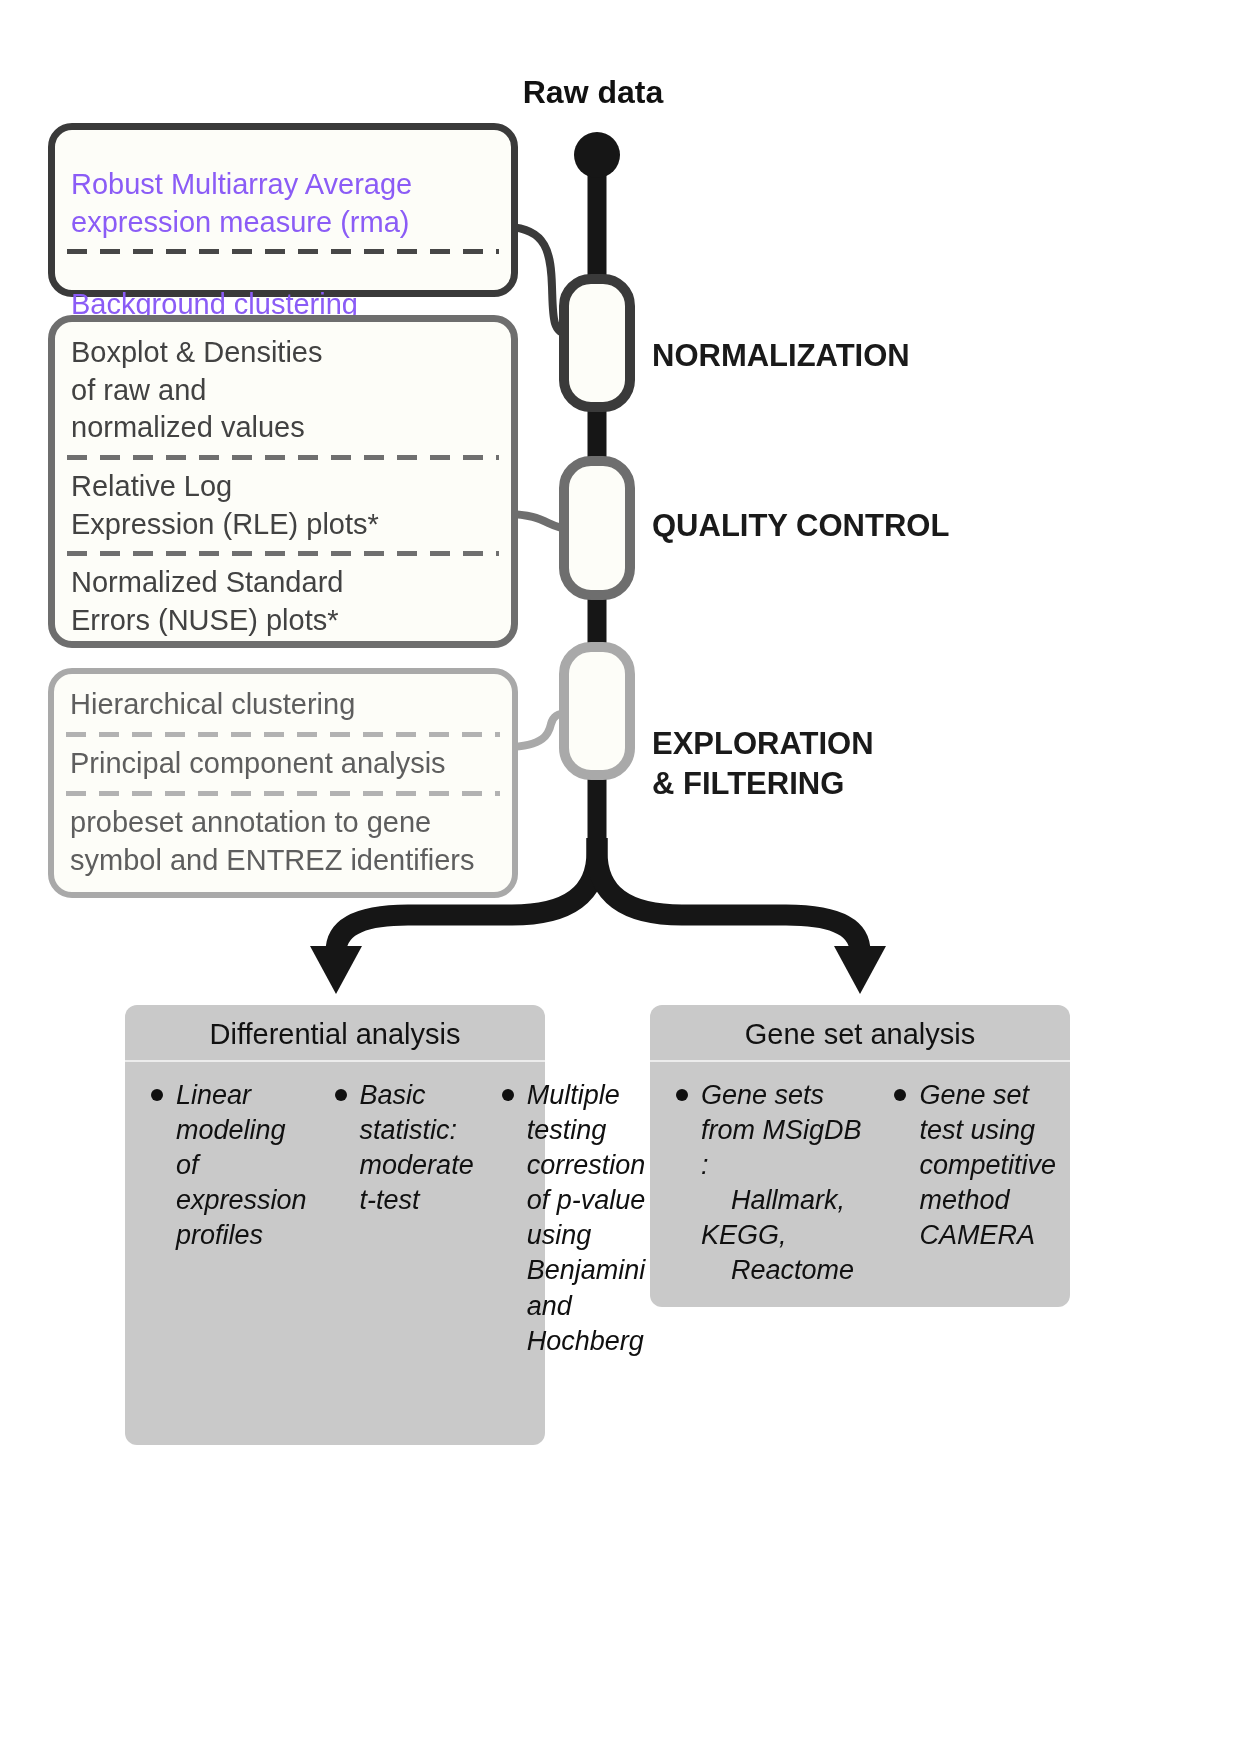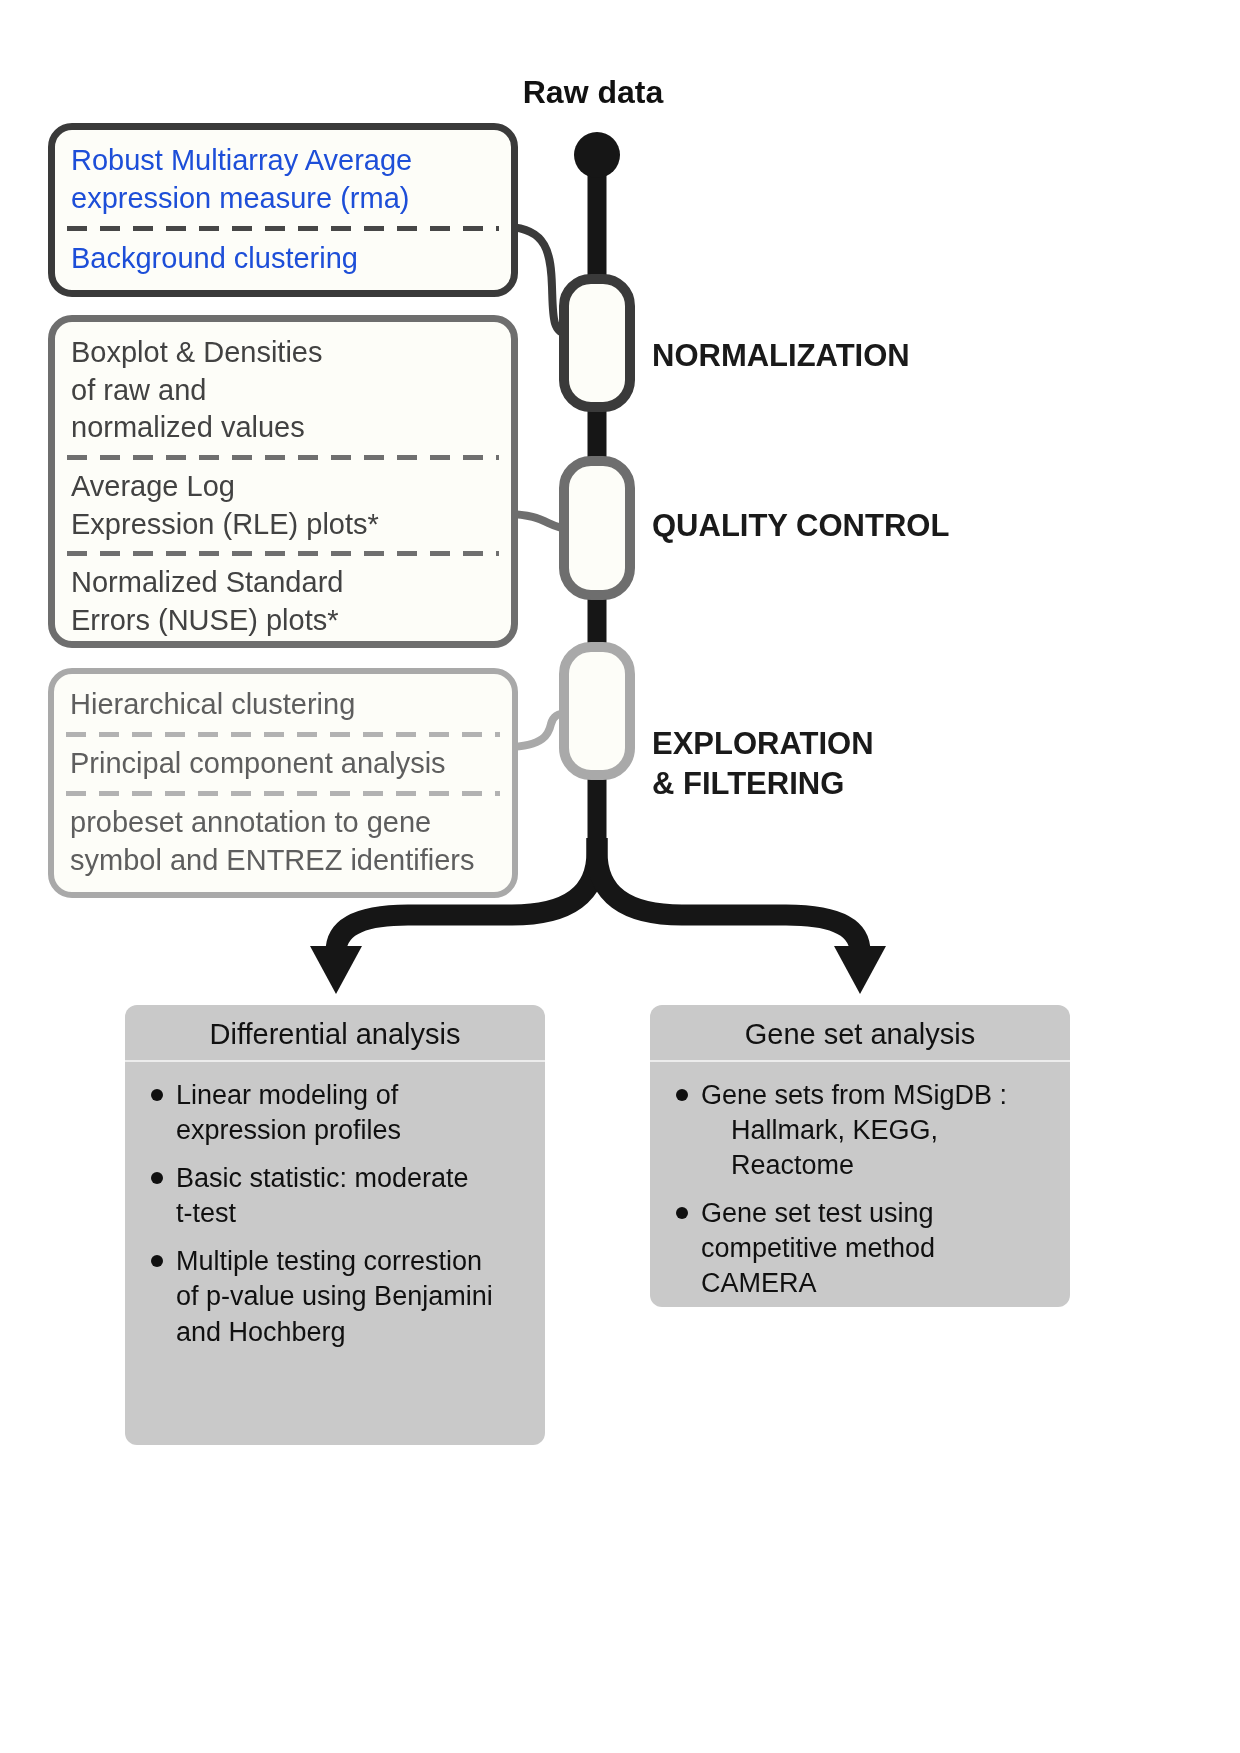--- a/index.html
+++ b/index.html
@@ -25,21 +25,21 @@
     padding:6px 0;
   }
   .stage-box-1{top:123px;height:174px;border:7px solid #3a3a3a;}
   .stage-box-2{top:315px;height:333px;border:7px solid #6e6e6e;}
   .stage-box-3{top:668px;height:230px;border:6px solid #a9a9a9;}
 
   .box-item{
     font-size:29px;line-height:1.3;white-space:pre-line;
     padding:6px 16px;
   }
-  .t1{color:#1d4ed8;}
+  .t1{color:#8b5cf6;margin-top:24px;}
   .t2{color:#424242;}
   .t3{color:#5e5e5e;}
 
   .dash{height:5px;margin:2px 12px;flex:none;}
   .dash-1{background:repeating-linear-gradient(90deg,#474747 0 20px,transparent 20px 33px);}
   .dash-2{background:repeating-linear-gradient(90deg,#6f6f6f 0 20px,transparent 20px 33px);}
   .dash-3{background:repeating-linear-gradient(90deg,#b2b2b2 0 20px,transparent 20px 33px);}
 
   .stage-label{
     position:absolute;left:652px;z-index:2;
@@ -55,22 +55,23 @@
     background:#c9c9c9;border-radius:12px;
     box-sizing:border-box;
   }
   .panel-left{left:125px;top:1005px;height:440px;}
   .panel-right{left:650px;top:1005px;height:302px;}
   .panel-title{
     text-align:center;font-size:29px;color:#111;
     padding:13px 10px 9px;border-bottom:2px solid #ececec;
   }
   .bullets{
-    display:flex;flex-direction:column;gap:13px;
+    display:flex;gap:28px;
     padding:16px 14px 10px 26px;
+    font-style:italic;
   }
   .bullet{display:flex;gap:13px;align-items:flex-start;}
   .bullet-dot{
     width:12px;height:12px;border-radius:50%;background:#101010;
     margin-top:11px;flex:none;
   }
   .bullet-text{
     font-size:27px;line-height:1.3;color:#101010;white-space:pre-line;
   }
 </style>
@@ -106,21 +107,21 @@
 expression measure (rma)</div>
     <div class="dash dash-1"></div>
     <div class="box-item t1">Background clustering</div>
   </div>
 
   <div class="stage-box stage-box-2">
     <div class="box-item t2">Boxplot &amp; Densities
 of raw and
 normalized values</div>
     <div class="dash dash-2"></div>
-    <div class="box-item t2">Average Log
+    <div class="box-item t2">Relative Log
 Expression (RLE) plots*</div>
     <div class="dash dash-2"></div>
     <div class="box-item t2">Normalized Standard
 Errors (NUSE) plots*</div>
   </div>
 
   <div class="stage-box stage-box-3">
     <div class="box-item t3">Hierarchical clustering</div>
     <div class="dash dash-3"></div>
     <div class="box-item t3">Principal component analysis</div>

